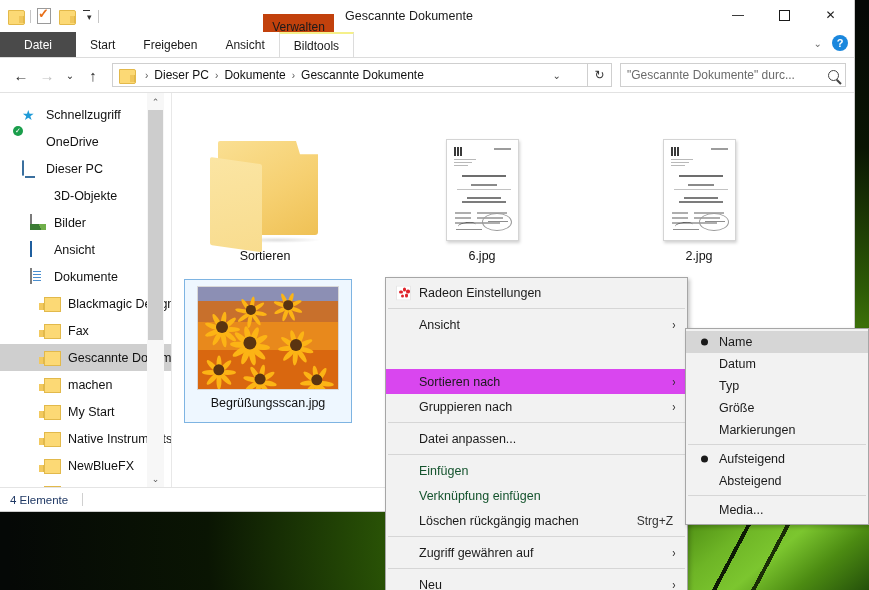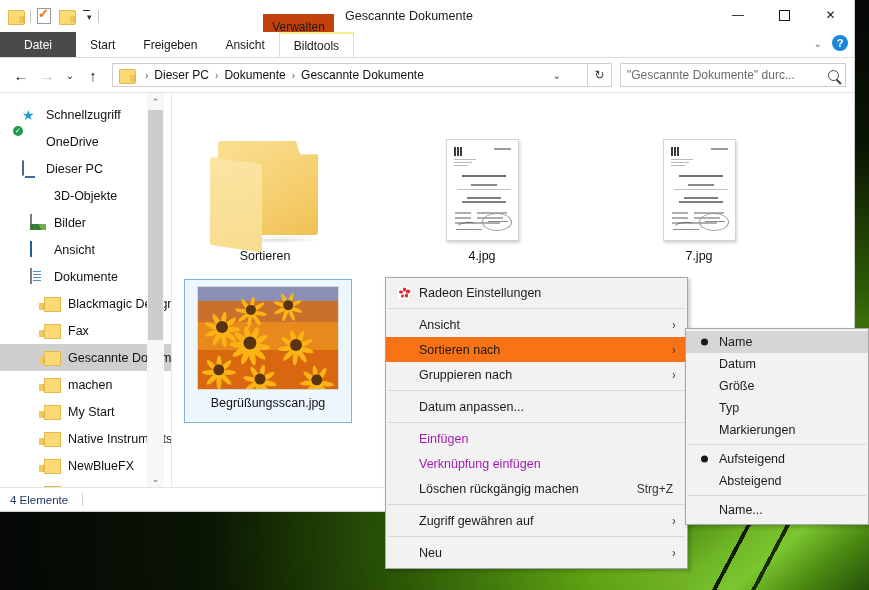--- a/index.html
+++ b/index.html
@@ -276,22 +276,22 @@
   .status-sep { width: 1px; height: 13px; background: #d0d0d0; margin-left: 14px; }
 
   
   .ctxmenu {
     position: absolute; left: 385px; top: 277px; width: 303px;
     background: #f2f2f2; border: 1px solid #a6a6a6; padding: 2px 0 3px 0;
     box-shadow: 2px 2px 4px rgba(0,0,0,.22); font-size: 12.5px; color: #1a1a1a;
     z-index: 40;
   }
   .mi { height: 25px; display: flex; align-items: center; padding-left: 33px; position: relative; }
-  .mi.hl { background: #f97316; }
-  .mi.dis { color: #a21caf; }
+  .mi.hl { background: #d946ef; margin-top: 32px; }
+  .mi.dis { color: #14532d; }
   .mi .accel { margin-left: auto; margin-right: 14px; color: #333; font-size: 12px; }
   .mi .arw {
     margin-left: auto; margin-right: 11px; color: #2b2b2b; font-size: 12px;
     transform: scaleX(.82);
   }
   .mi .radeon {
     position: absolute; left: 10px; top: 50%; transform: translateY(-50%);
     width: 15px; height: 15px; background: #fff; border: 1px solid #e7e7e7;
   }
   .mi .radeon i {
@@ -488,21 +488,21 @@
                 <div class="c2"></div>
               <div class="f" style="top:72px;width:16px"></div>
                 <div class="f" style="top:72px;left:30px;width:30px"></div>
               <div class="f" style="top:77px;width:16px"></div>
                 <div class="f" style="top:77px;left:30px;width:26px"></div>
               <div class="f" style="top:82px;width:45px"></div>
               <div class="sig"></div>
                 <div class="stamp"></div>
             </div>
           </div>
-          <div class="item-label">4.jpg</div>
+          <div class="item-label">6.jpg</div>
         </div>
 
         <div class="item" style="margin-right:0">
           <div class="item-thumb">
             <div class="doc-thumb">
               <div class="logo"></div>
               <div class="hdrline" style="top:19px"></div>
                 <div class="hdrline" style="top:22px;width:18px"></div>
               <div class="hdrline" style="top:25px;width:14px"></div>
               <div class="rt"></div>
@@ -513,21 +513,21 @@
                 <div class="c2"></div>
               <div class="f" style="top:72px;width:16px"></div>
                 <div class="f" style="top:72px;left:30px;width:30px"></div>
               <div class="f" style="top:77px;width:16px"></div>
                 <div class="f" style="top:77px;left:30px;width:26px"></div>
               <div class="f" style="top:82px;width:45px"></div>
               <div class="sig"></div>
                 <div class="stamp"></div>
             </div>
           </div>
-          <div class="item-label">7.jpg</div>
+          <div class="item-label">2.jpg</div>
         </div>
 
         <div class="item sel">
           <div class="item-thumb">
             <div class="photo-thumb">
               <div class="flower" style="left:4px;top:20px;width:40px;height:40px">
                 <span class="pet" style="transform:rotate(0deg)"></span>
                   <span class="pet" style="transform:rotate(40deg)"></span>
                 <span class="pet" style="transform:rotate(80deg)"></span>
                   <span class="pet" style="transform:rotate(120deg)"></span>
@@ -654,21 +654,21 @@
     <span>Sortieren nach</span>
     <span class="arw">›</span>
   </div>
   <div class="mi">
     <span>Gruppieren nach</span>
     <span class="arw">›</span>
   </div>
   <div class="msep"></div>
 
   <div class="mi">
-    <span>Datum anpassen...</span>
+    <span>Datei anpassen...</span>
   </div>
   <div class="msep"></div>
 
   <div class="mi dis">
     <span>Einfügen</span>
   </div>
   <div class="mi dis">
     <span>Verknüpfung einfügen</span>
   </div>
   <div class="mi">
@@ -692,33 +692,33 @@
 
 <div class="submenu">
   <div class="smi hl">
     <span class="dot"></span>
     <span>Name</span>
   </div>
   <div class="smi">
     <span>Datum</span>
   </div>
   <div class="smi">
+    <span>Typ</span>
+  </div>
+  <div class="smi">
     <span>Größe</span>
-  </div>
-  <div class="smi">
-    <span>Typ</span>
   </div>
   <div class="smi">
     <span>Markierungen</span>
   </div>
   <div class="msep"></div>
   <div class="smi">
     <span class="dot"></span>
     <span>Aufsteigend</span>
   </div>
   <div class="smi">
     <span>Absteigend</span>
   </div>
   <div class="msep"></div>
   <div class="smi">
-    <span>Name...</span>
+    <span>Media...</span>
   </div>
 </div>
 
 </body></html>

